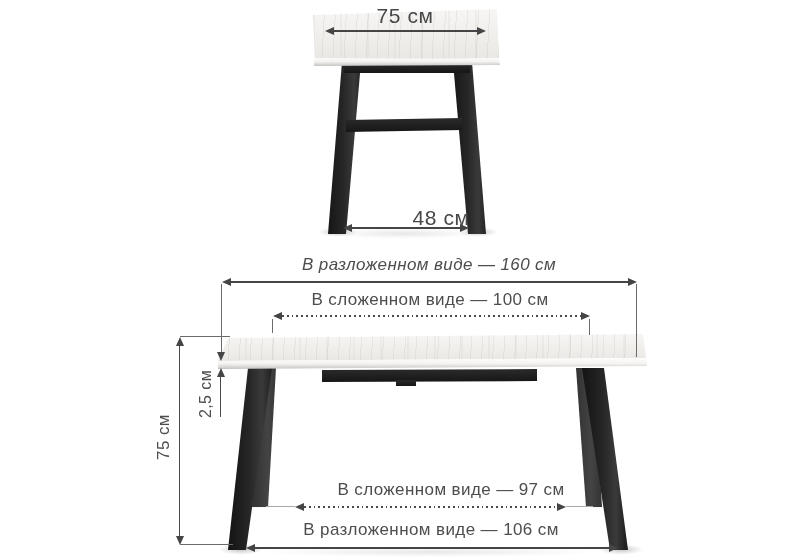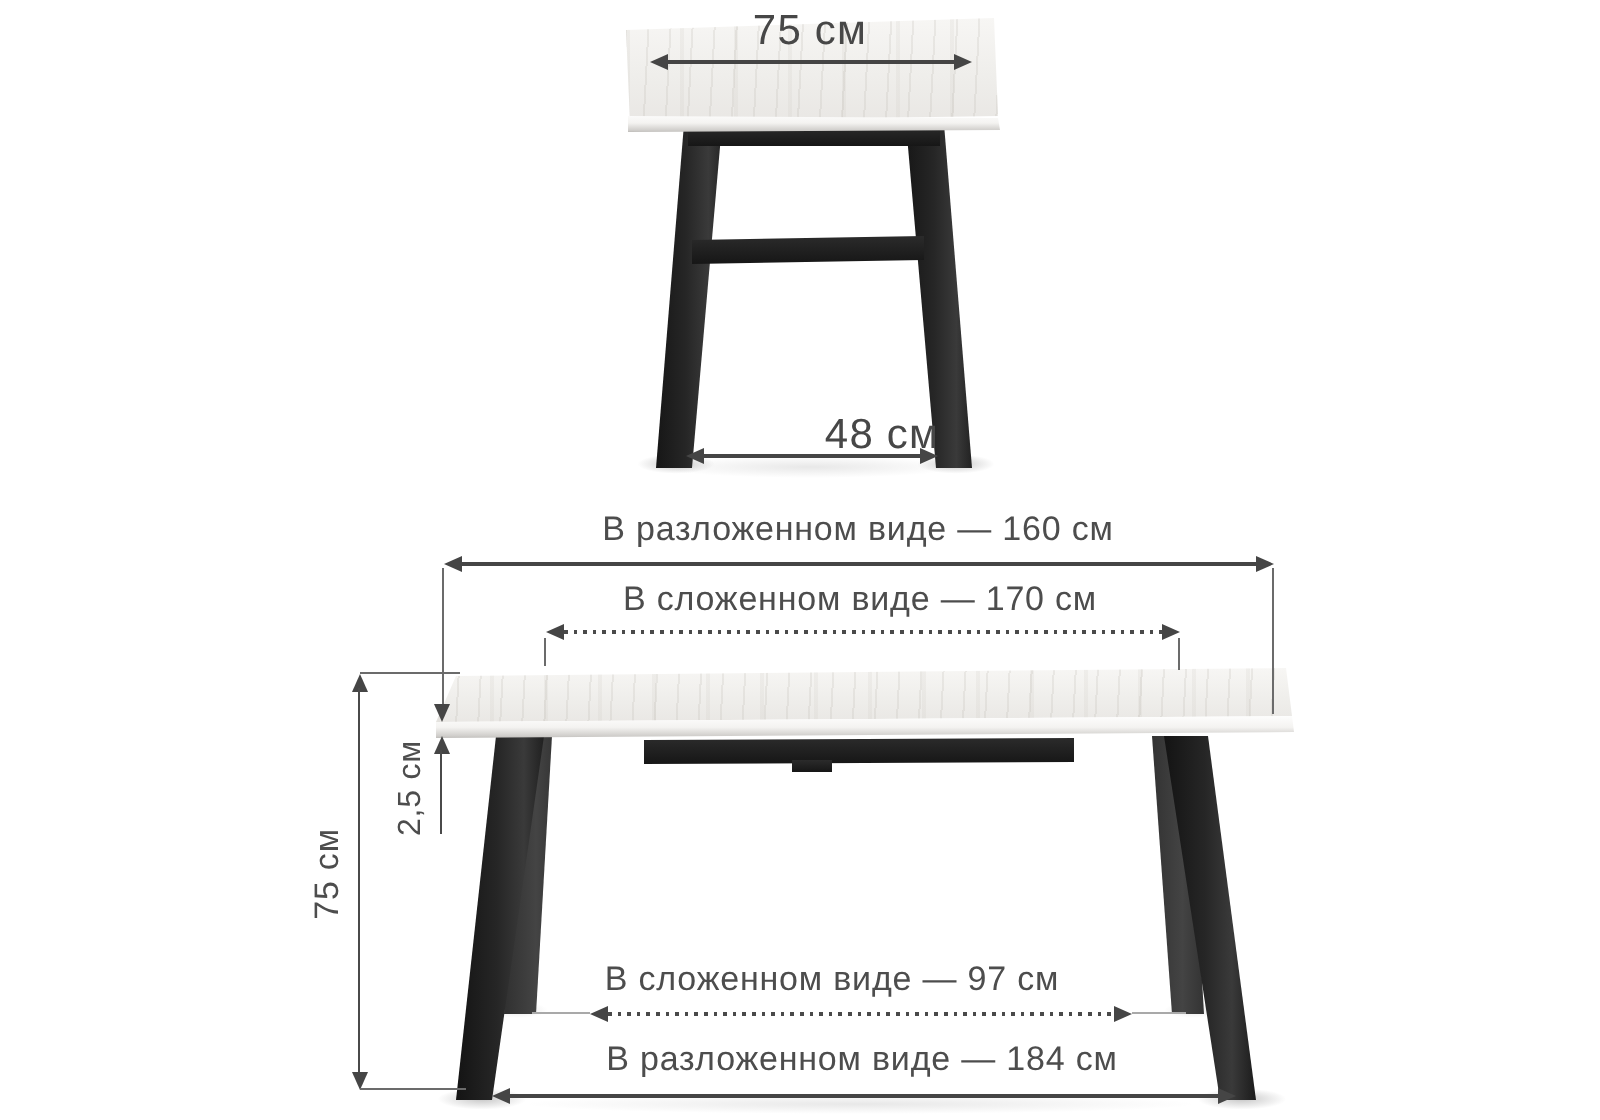--- a/index.html
+++ b/index.html
@@ -90,31 +90,31 @@
     <div class="abs leg-front" style="left:226px;top:368px;width:50px;height:182px;clip-path:polygon(22px 0px,46px 0px,20px 182px,2px 182px);"></div>
     <div class="abs leg-front" style="left:580px;top:368px;width:50px;height:182px;clip-path:polygon(2px 0px,24px 0px,48px 182px,30px 182px);"></div>
 
     <div class="abs apron" style="left:322px;top:369px;width:215px;height:13px;clip-path:polygon(0px 1px,215px 0px,215px 12px,0px 13px);"></div>
     <div class="abs apron" style="left:396px;top:380px;width:20px;height:6px;"></div>
 
     <div class="abs top-surface" style="left:218px;top:334px;width:429px;height:28px;clip-path:polygon(10px 4px,425px 0px,428px 24px,0px 27px);"></div>
     <div class="abs top-face" style="left:218px;top:357px;width:429px;height:12px;clip-path:polygon(0px 4px,428px 1px,429px 9px,0px 12px);"></div>
 
     <div>
-      <span class="dlabel" style="left:429px;top:255px;">В разложенном виде — 160 см</span>
+      <span class="dlabel" style="left:429px;top:255px;font-style:italic;">В разложенном виде — 160 см</span>
       <span class="ah l" style="left:222px;top:278px;"></span>
       <span class="lineh" style="left:230px;top:281px;width:399px;"></span>
       <span class="ah r" style="left:628px;top:278px;"></span>
       <span class="linev ext" style="left:221px;top:284px;height:70px;"></span>
       <span class="linev ext" style="left:636px;top:284px;height:73px;"></span>
       <span class="ah d" style="left:217px;top:352px;"></span>
     </div>
 
     <div>
-      <span class="dlabel" style="left:430px;top:290px;">В сложенном виде — 170 см</span>
+      <span class="dlabel" style="left:430px;top:290px;">В сложенном виде — 100 см</span>
       <span class="ah l" style="left:273px;top:312px;"></span>
       <span class="lineh dotted" style="left:282px;top:315px;width:299px;"></span>
       <span class="ah r" style="left:581px;top:312px;"></span>
       <span class="linev ext" style="left:272px;top:319px;height:14px;"></span>
       <span class="linev ext" style="left:589px;top:319px;height:16px;"></span>
     </div>
 
     <div>
       <span class="vlabel small" style="left:206px;top:394px;">2,5 см</span>
       <span class="ah u" style="left:217px;top:368px;"></span>
@@ -124,29 +124,29 @@
     <div>
       <span class="vlabel" style="left:164px;top:437px;">75 см</span>
       <span class="ah u" style="left:176px;top:337px;"></span>
       <span class="linev" style="left:179px;top:344px;height:194px;"></span>
       <span class="ah d" style="left:176px;top:536px;"></span>
       <span class="lineh ext" style="left:180px;top:336px;width:50px;"></span>
       <span class="lineh ext" style="left:180px;top:544px;width:53px;"></span>
     </div>
 
     <div>
-      <span class="dlabel" style="left:416px;top:480px;">В сложенном виде — 97 см</span>
+      <span class="dlabel" style="left:451px;top:480px;">В сложенном виде — 97 см</span>
       <span class="lineh leader" style="left:266px;top:506px;width:29px;"></span>
       <span class="ah l" style="left:295px;top:503px;"></span>
       <span class="lineh dotted" style="left:304px;top:506px;width:253px;"></span>
       <span class="ah r" style="left:557px;top:503px;"></span>
       <span class="lineh leader" style="left:566px;top:506px;width:27px;"></span>
     </div>
 
     <div>
-      <span class="dlabel" style="left:431px;top:520px;">В разложенном виде — 184 см</span>
+      <span class="dlabel" style="left:431px;top:520px;">В разложенном виде — 106 см</span>
       <span class="ah l" style="left:246px;top:544px;"></span>
       <span class="lineh" style="left:254px;top:547px;width:356px;"></span>
       <span class="ah r" style="left:609px;top:544px;"></span>
     </div>
   </div>
 
 </div>
 
 </body></html>

